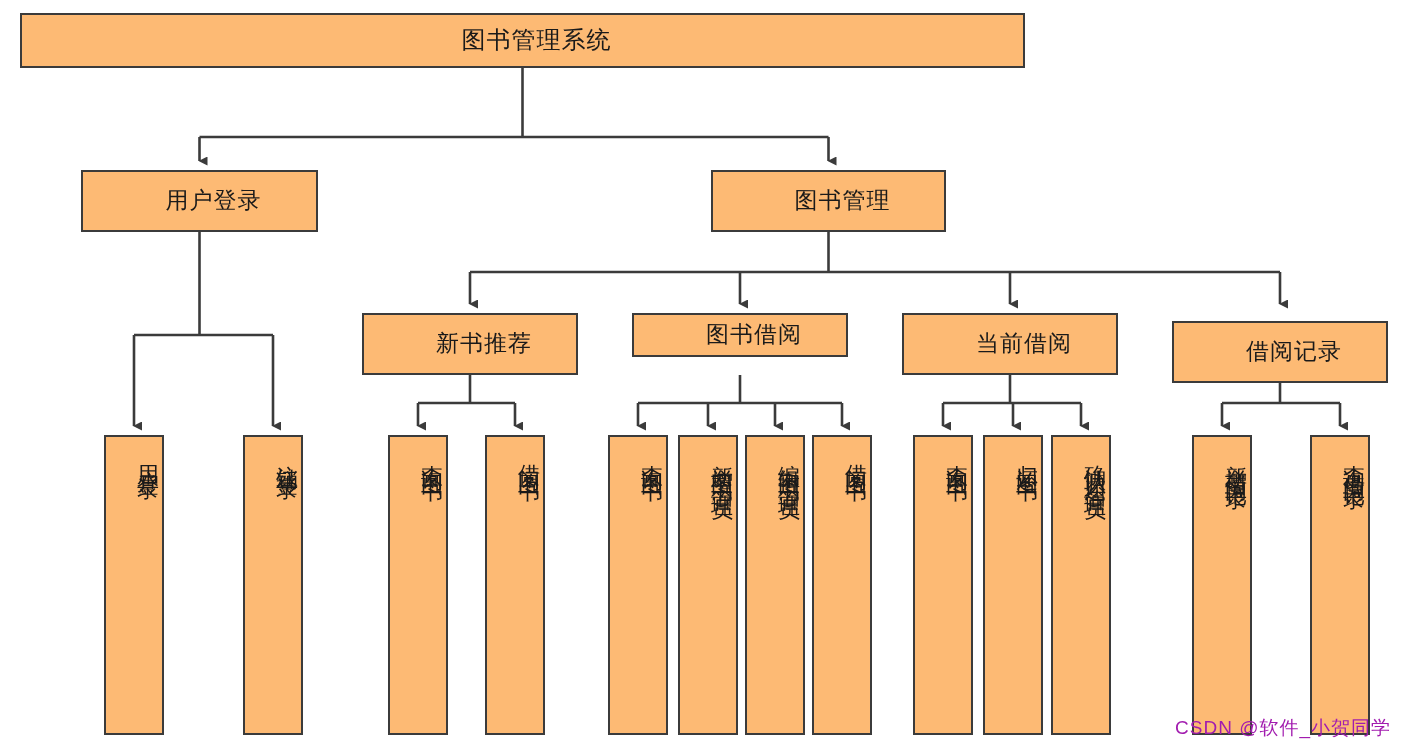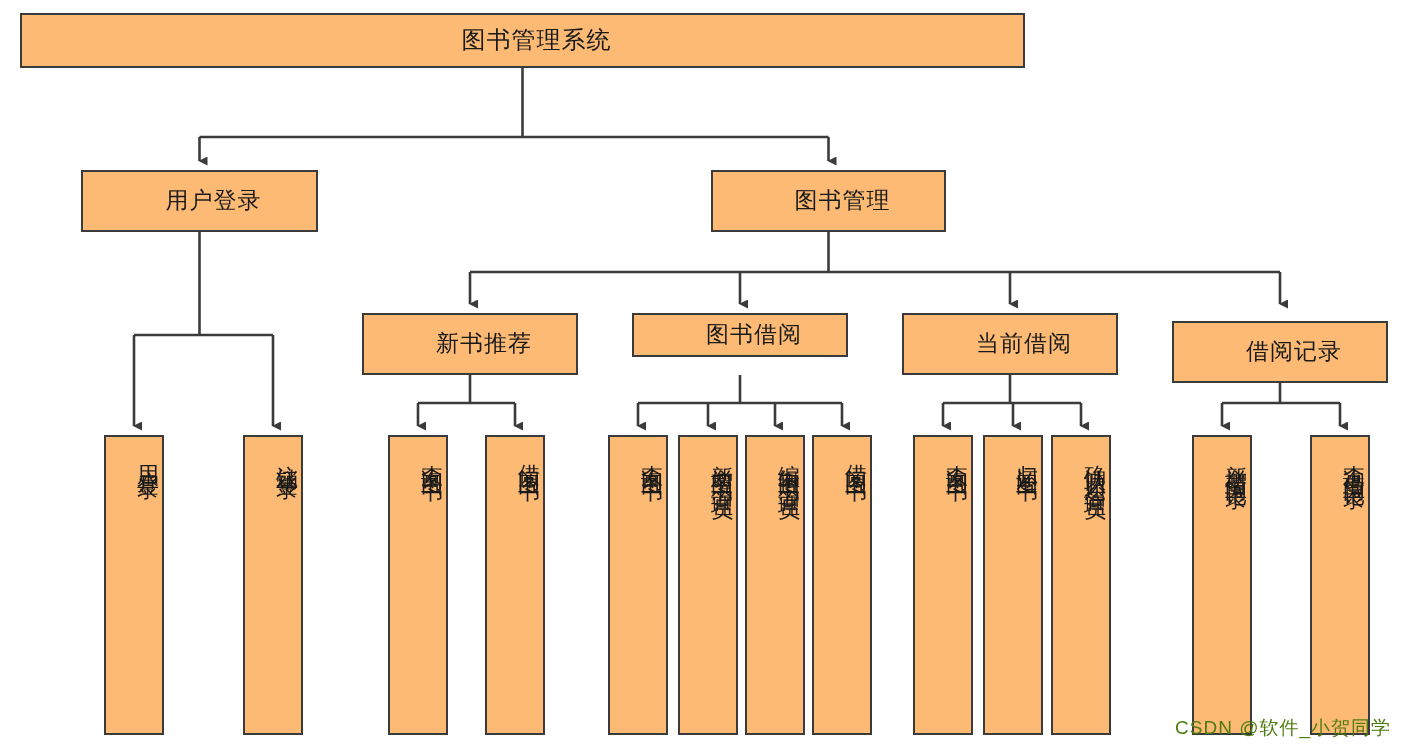--- a/index.html
+++ b/index.html
@@ -39,21 +39,21 @@
     writing-mode:vertical-rl;
     text-orientation:upright;
     letter-spacing:5px;
     white-space:nowrap;
     display:block;
   }
   .watermark{
     position:absolute;
     right:14px;bottom:6px;
     font-size:19px;
-    color:#4d7c0f;
+    color:#a21caf;
     letter-spacing:1px;
     white-space:nowrap;
   }
 </style>
 </head>
 <body>
 
 <div id="canvas">
 
   <svg class="edges" viewBox="0 0 1405 747" xmlns="http://www.w3.org/2000/svg">

